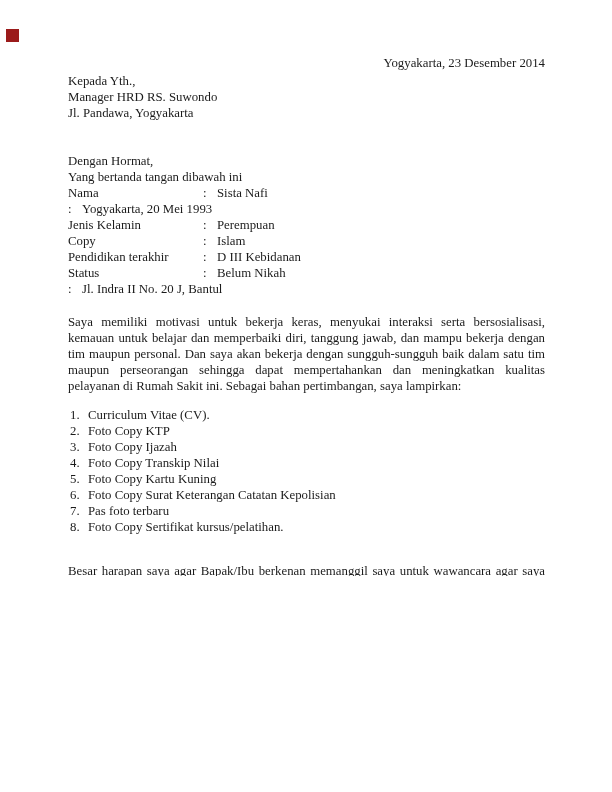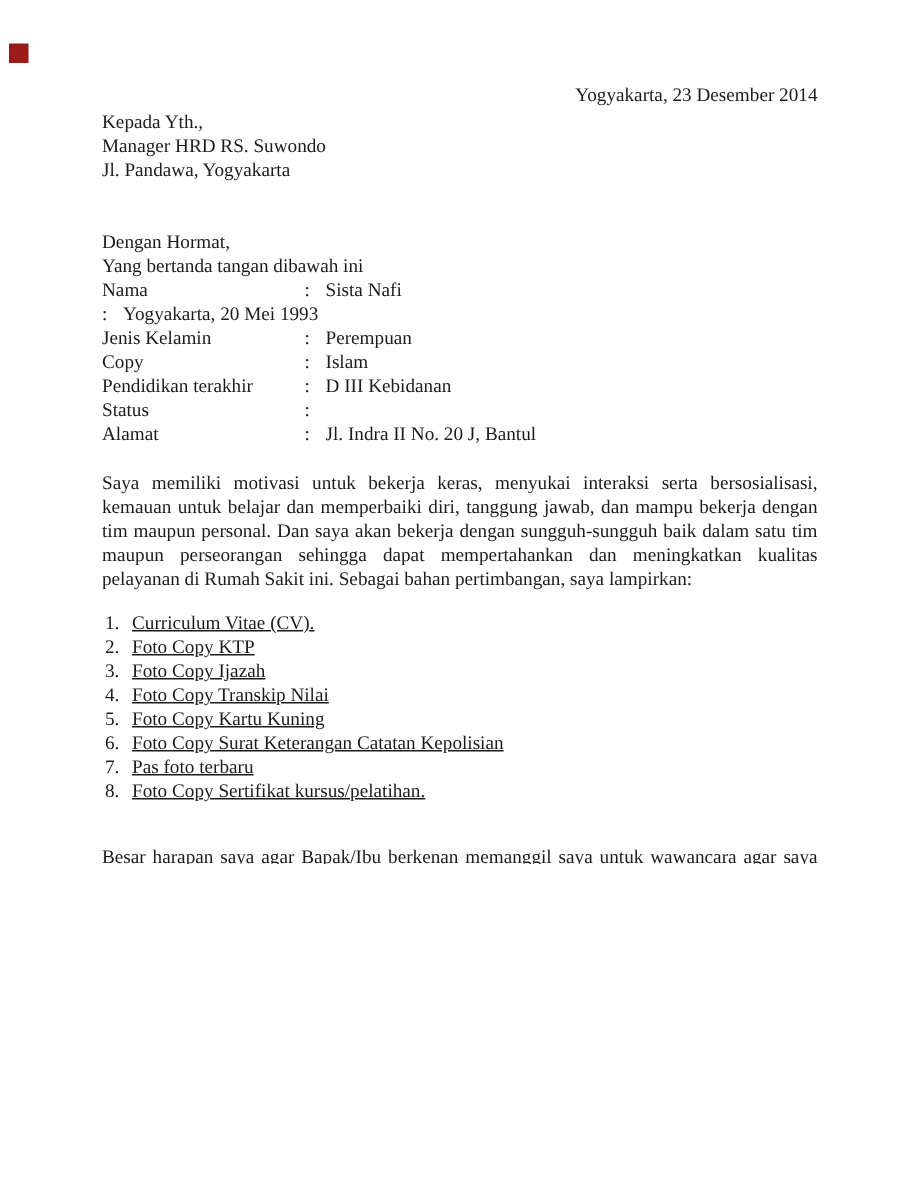--- a/index.html
+++ b/index.html
@@ -32,21 +32,21 @@
   .details-row { display: flex; }
   .details-row .lbl { width: 135px; flex: 0 0 auto; }
   .details-row .sep { width: 14px; flex: 0 0 auto; }
   .details-row .val { flex: 1 1 auto; }
   .para { text-align: justify; }
   .para-opening { margin-top: 14px; }
   .para-body { margin-top: 17px; }
   .attachments { margin-top: 12px; }
   .att-row { display: flex; }
   .att-no { width: 20px; padding-left: 2px; box-sizing: border-box; flex: 0 0 auto; }
-  .att-text { flex: 1 1 auto; text-decoration: underline; }
+  .att-text { flex: 1 1 auto; }
   .para-closing { margin-top: 28px; }
   .sign-block { }
   .signoff { margin-top: 12px; }
   .sig-name { margin-top: 31px; }
   .corner-mark {
     position: absolute;
     left: 6px;
     width: 13px;
     height: 13px;
     background: #9b1b1b;
@@ -96,23 +96,23 @@
           <span class="val">Islam</span>
       </div>
       <div class="details-row">
         <span class="lbl">Pendidikan terakhir</span>
           <span class="sep">:</span>
           <span class="val">D III Kebidanan</span>
       </div>
       <div class="details-row">
         <span class="lbl">Status</span>
           <span class="sep">:</span>
+          <span class="val">Belum Nikah</span>
       </div>
       <div class="details-row">
-        <span class="lbl">Alamat</span>
           <span class="sep">:</span>
           <span class="val">Jl. Indra II No. 20 J, Bantul</span>
       </div>
     </div>
 
 
     <p class="para para-body">Saya memiliki motivasi untuk bekerja keras, menyukai interaksi serta bersosialisasi, kemauan untuk belajar dan memperbaiki diri, tanggung jawab, dan mampu bekerja dengan tim maupun personal. Dan saya akan bekerja dengan sungguh-sungguh baik dalam satu tim maupun perseorangan sehingga dapat mempertahankan dan meningkatkan kualitas pelayanan di Rumah Sakit ini. Sebagai bahan pertimbangan, saya lampirkan:</p>
 
     <div class="attachments">
       <div class="att-row">

